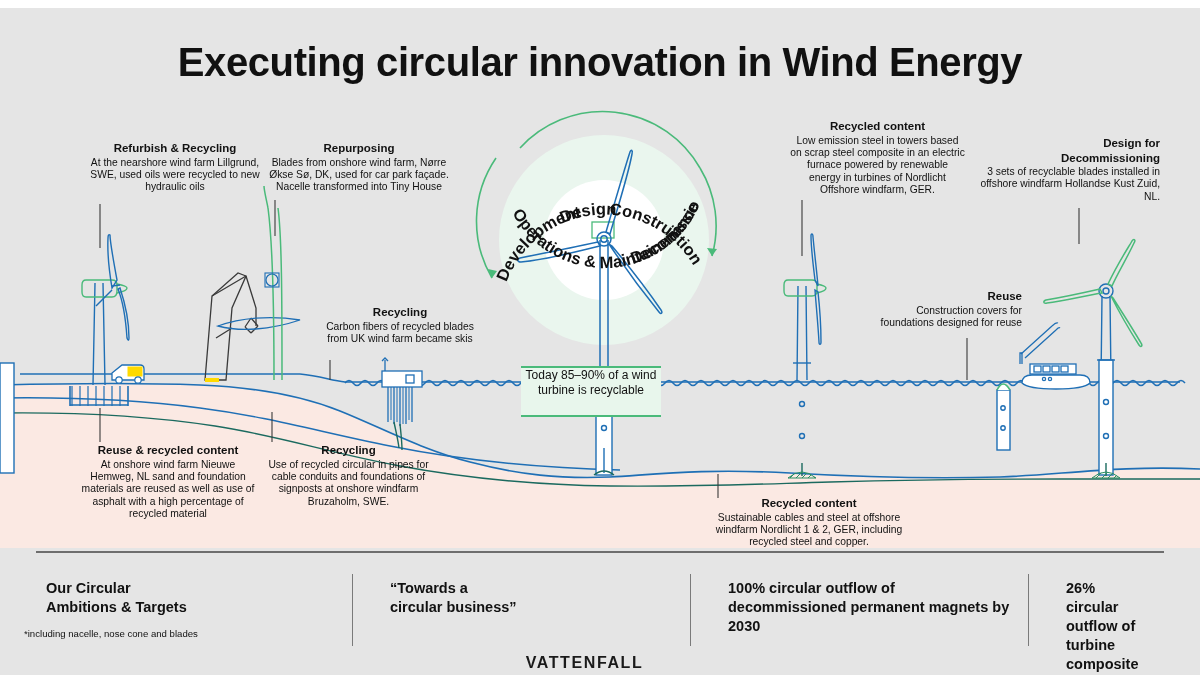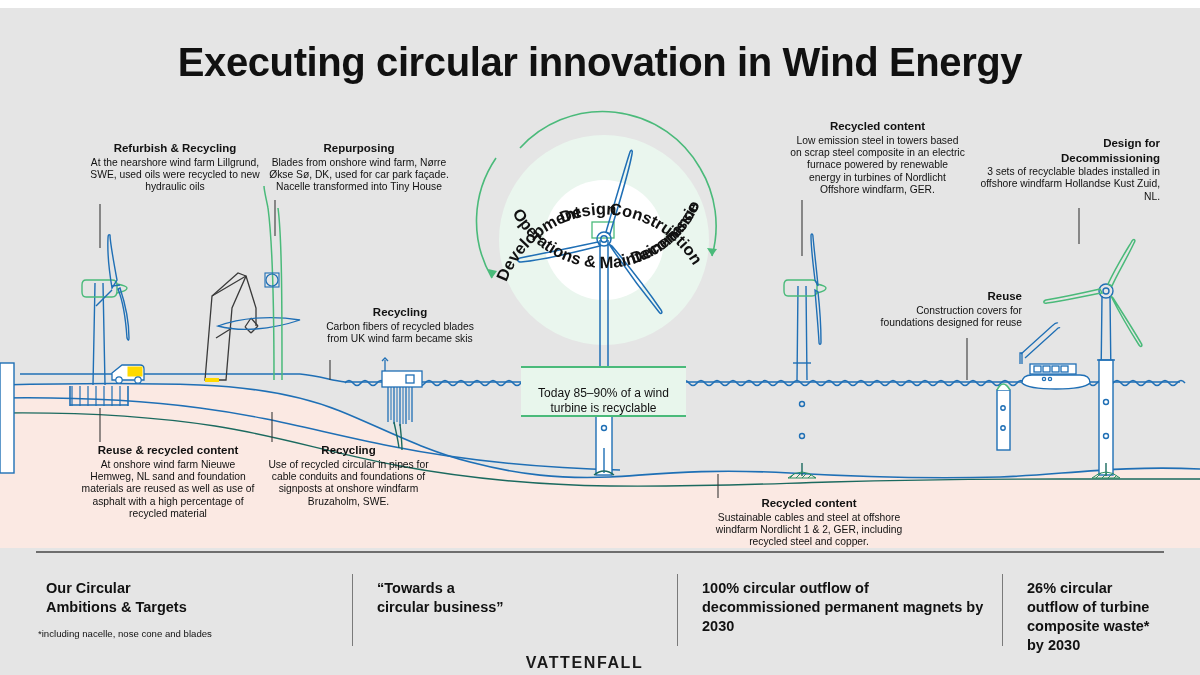--- a/index.html
+++ b/index.html
@@ -30,31 +30,31 @@
   .callout .hd{font-weight:bold;font-size:11.5px;line-height:13.5px;color:#111;margin-bottom:1px;}
   .callout .bd{font-size:10.3px;line-height:12.4px;color:#111;}
   .c-left{text-align:center;}
   .c-right{text-align:right;}
 
   
   .circ-text{font-size:16.5px;font-weight:600;fill:#111;font-family:"Liberation Sans", sans-serif;}
 
   
   .recybox{
-    position:absolute;left:521px;top:358px;width:165px;height:47px;
+    position:absolute;left:521px;top:358px;width:140px;height:47px;
     background:#e8f6ec;border-top:2px solid #4aba7a;border-bottom:2px solid #4aba7a;
-    display:flex;align-items:flex-end;justify-content:center;text-align:center;
+    display:flex;align-items:flex-start;justify-content:center;text-align:center;
     font-size:12px;line-height:14.5px;color:#111;
   }
   .bandline{position:absolute;left:36px;top:543px;width:1128px;height:2px;background:#6e6e6e;}
   .bandcols{position:absolute;left:36px;top:566px;width:1128px;height:72px;display:flex;}
   .bandcol{flex:1;padding:5px 14px 0 10px;position:relative;}
-  .bandcol + .bandcol{border-left:1px solid #7a7a7a;padding-left:24px;}
+  .bandcol + .bandcol{border-left:1px solid #7a7a7a;padding-left:37px;}
   .bandcol .txt{font-size:14.5px;font-weight:bold;line-height:19px;color:#111;}
-  .footnote{position:absolute;left:38px;top:620px;font-size:9.6px;color:#111;}
+  .footnote{position:absolute;left:24px;top:620px;font-size:9.6px;color:#111;}
 
   
   .logo{position:absolute;left:0;top:644px;width:1200px;display:flex;align-items:center;justify-content:center;gap:10px;}
   .logo .word{font-size:16px;font-weight:bold;letter-spacing:1.6px;color:#1a1a1a;}
   .logo .mark{width:21px;height:21px;border-radius:50%;overflow:hidden;display:block;}
   .logo .mark .top{height:50%;background:#ffda00;}
   .logo .mark .bot{height:50%;background:#1c69b4;}
 
   
 </style>

